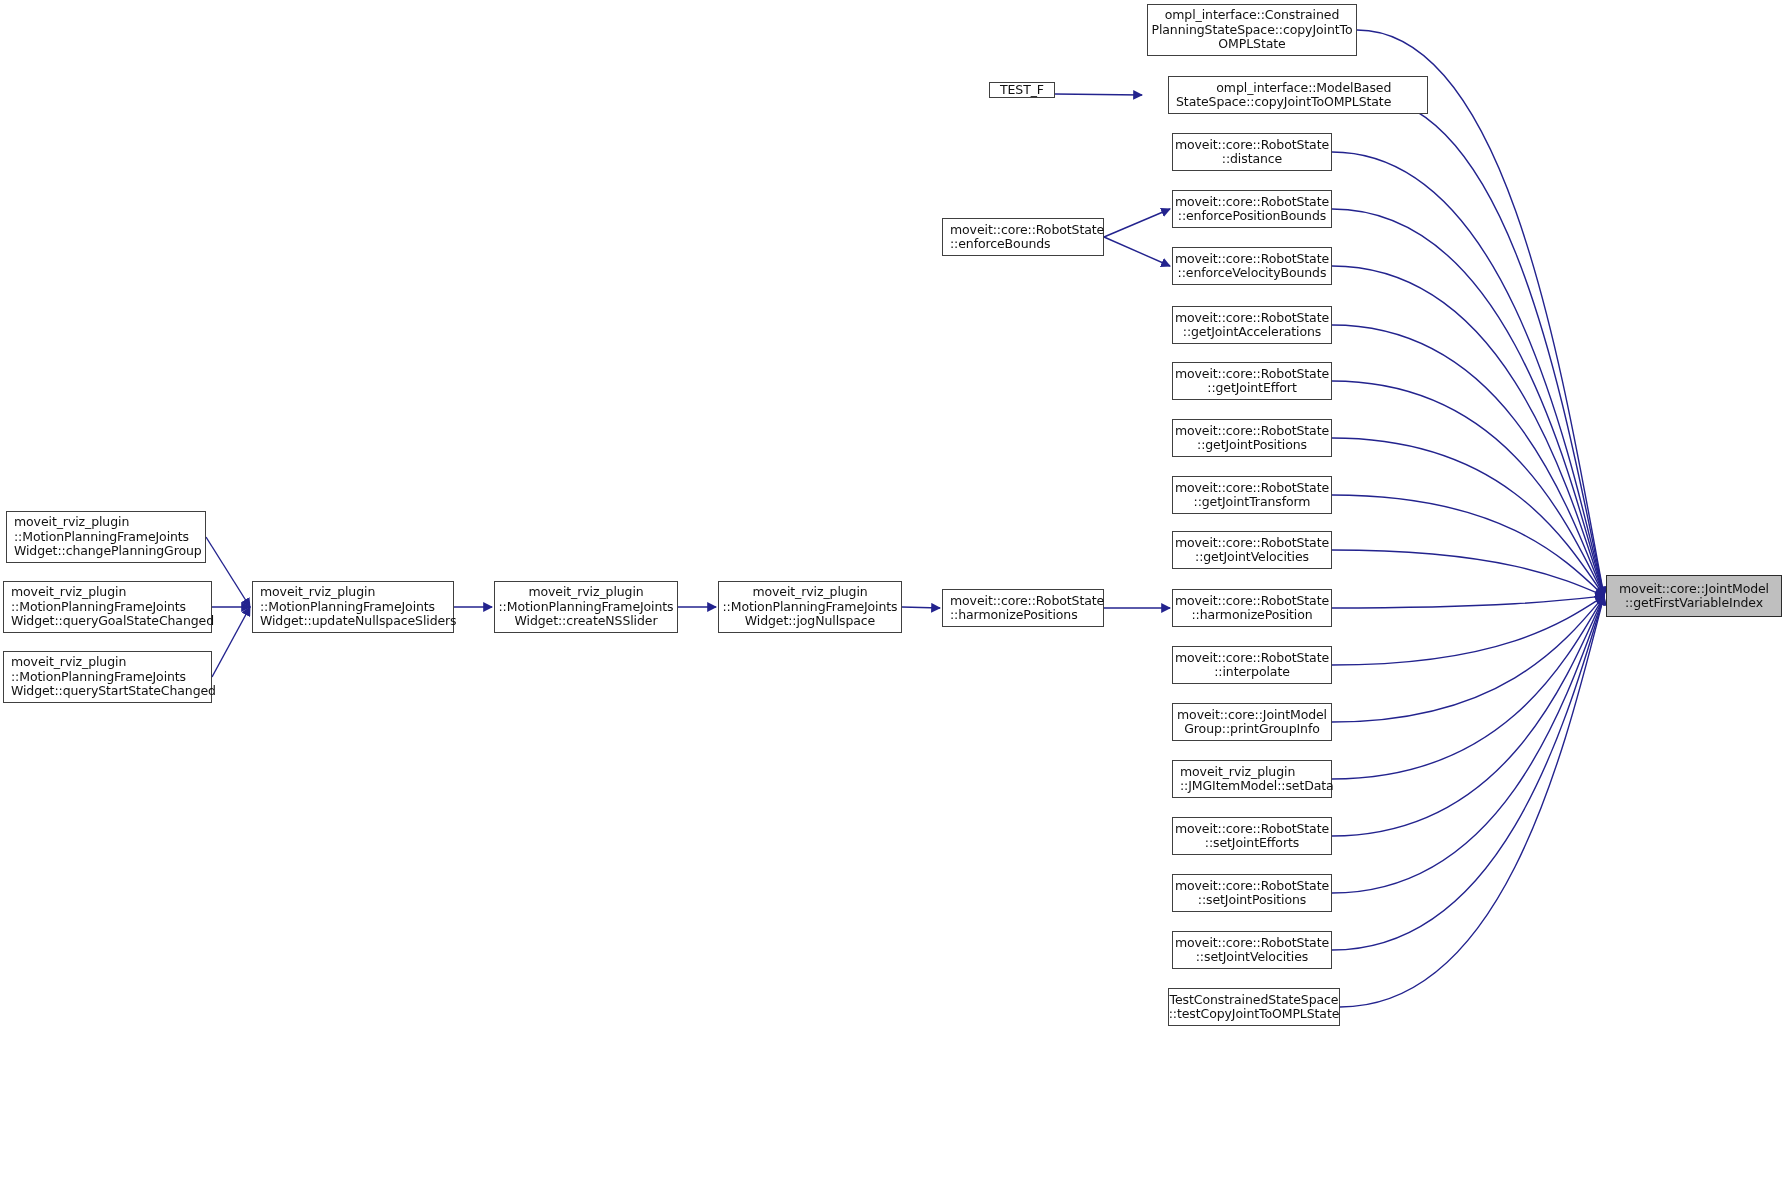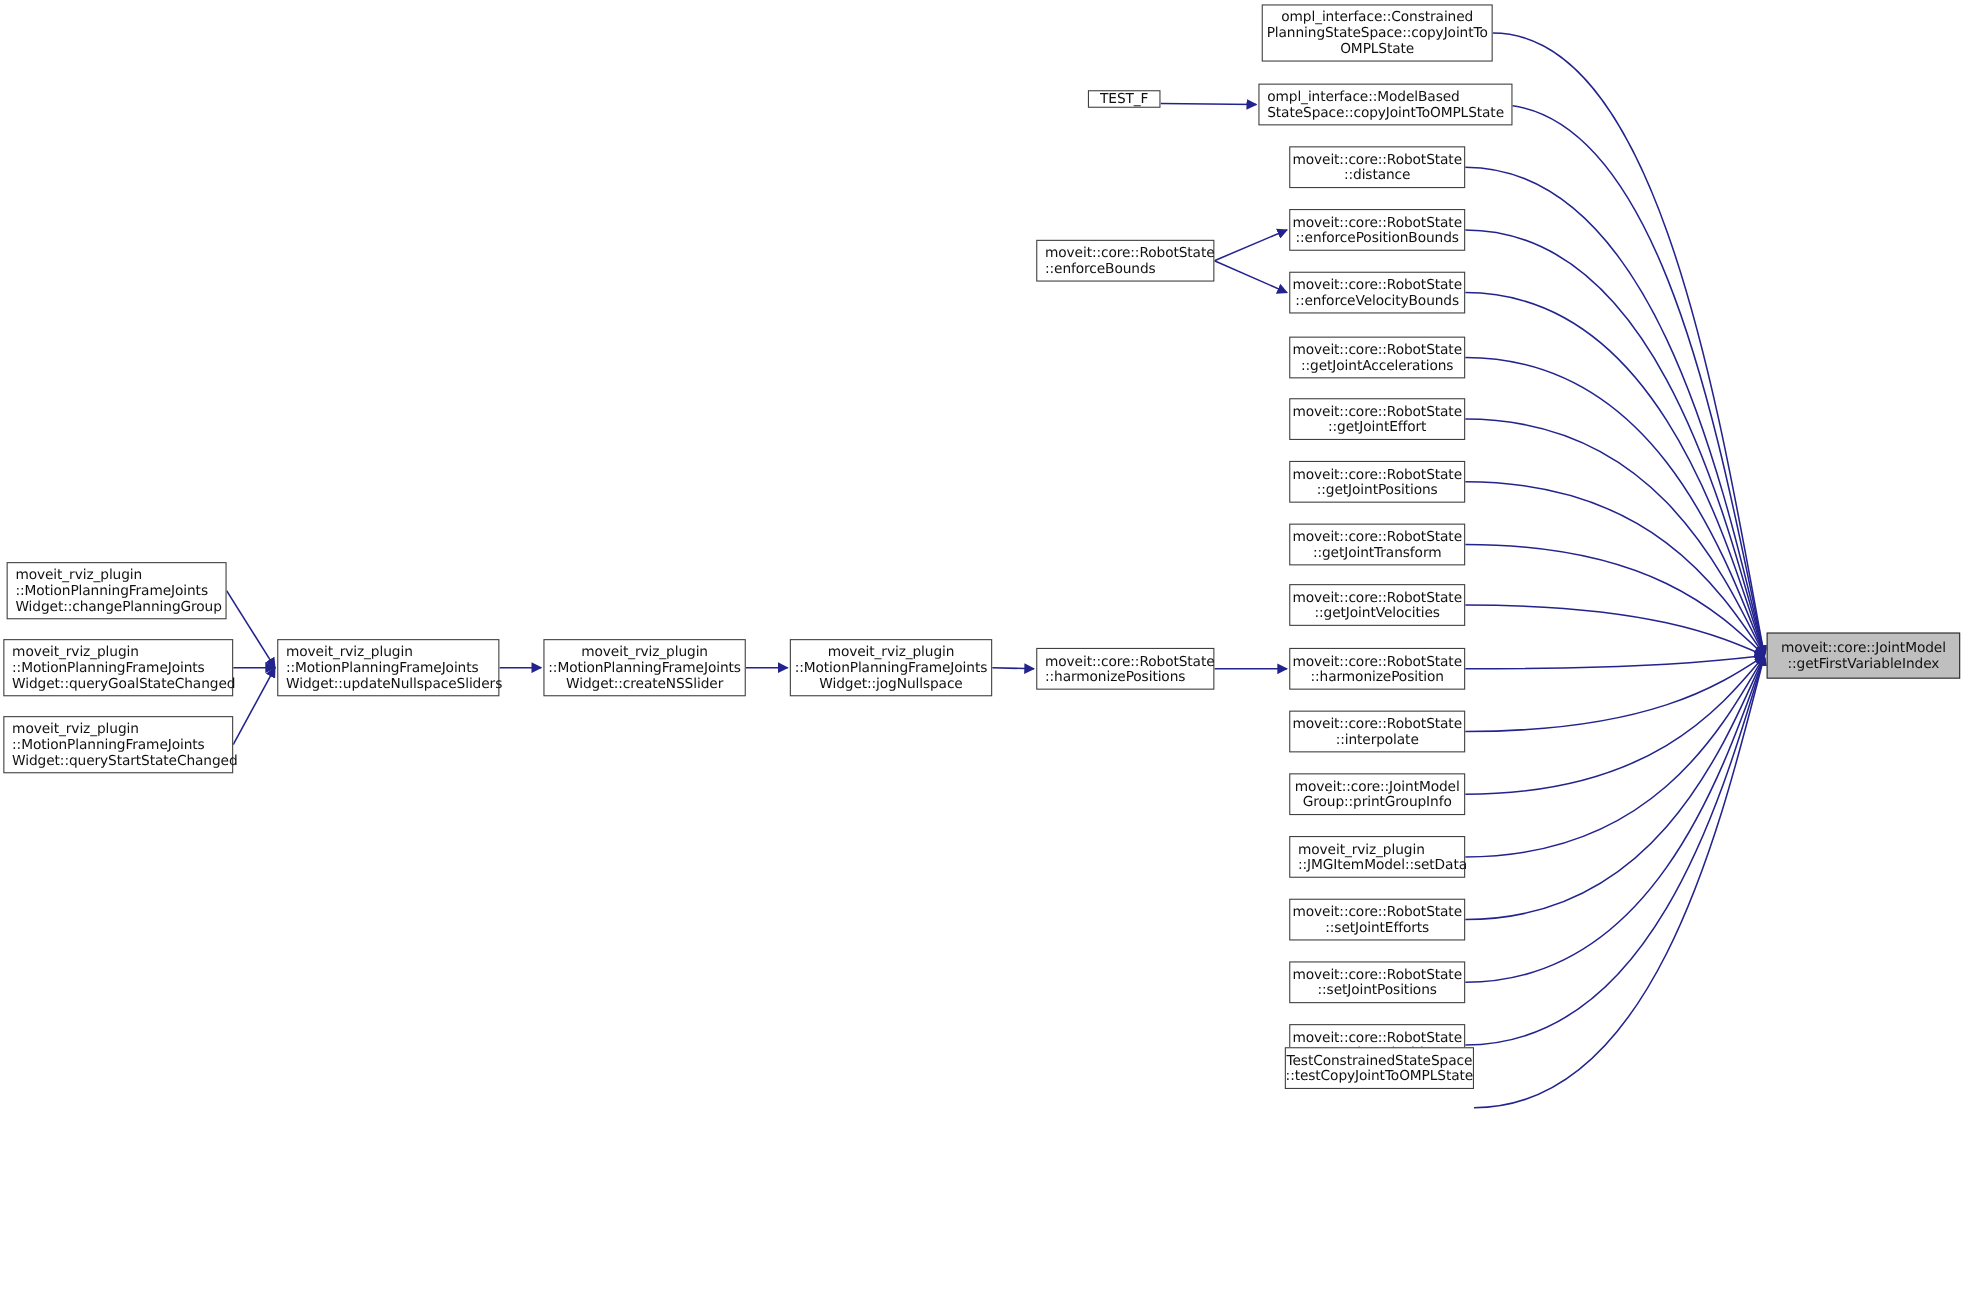--- a/index.html
+++ b/index.html
@@ -91,21 +91,21 @@
         <path d="M 1332 836 C 1500.6399999999999 836, 1564 687.2, 1604 596" fill="none" stroke="#23238e" stroke-width="1.4" marker-end="url(#arrow)"></path>
         <path d="M 1332 893 C 1500.6399999999999 893, 1564 708.86, 1604 596" fill="none" stroke="#23238e" stroke-width="1.4" marker-end="url(#arrow)"></path>
         <path d="M 1332 950 C 1500.6399999999999 950, 1564 730.52, 1604 596" fill="none" stroke="#23238e" stroke-width="1.4" marker-end="url(#arrow)"></path>
         <path d="M 1340 1007 C 1503.68 1007, 1564 752.1800000000001, 1604 596" fill="none" stroke="#23238e" stroke-width="1.4" marker-end="url(#arrow)"></path>
       </g>
   </svg>
   <div id="nodes-group">
       <div class="node" style="left: 1147px; top: 4px; width: 210px; height: 52px;"><span>ompl_interface::Constrained
 PlanningStateSpace::copyJointTo
 OMPLState</span></div>
-      <div class="node left-align" style="left: 1144px; top: 76px; width: 231px; height: 38px;"><span>ompl_interface::ModelBased
+      <div class="node left-align" style="left: 1168px; top: 76px; width: 260px; height: 38px; text-align: right;"><span>ompl_interface::ModelBased
 StateSpace::copyJointToOMPLState</span></div>
       <div class="node" style="left: 1172px; top: 133px; width: 160px; height: 38px;"><span>moveit::core::RobotState
 ::distance</span></div>
       <div class="node" style="left: 1172px; top: 190px; width: 160px; height: 38px;"><span>moveit::core::RobotState
 ::enforcePositionBounds</span></div>
       <div class="node" style="left: 1172px; top: 247px; width: 160px; height: 38px;"><span>moveit::core::RobotState
 ::enforceVelocityBounds</span></div>
       <div class="node" style="left: 1172px; top: 306px; width: 160px; height: 38px;"><span>moveit::core::RobotState
 ::getJointAccelerations</span></div>
       <div class="node" style="left: 1172px; top: 362px; width: 160px; height: 38px;"><span>moveit::core::RobotState
@@ -123,21 +123,21 @@
       <div class="node" style="left: 1172px; top: 703px; width: 160px; height: 38px;"><span>moveit::core::JointModel
 Group::printGroupInfo</span></div>
       <div class="node left-align" style="left: 1172px; top: 760px; width: 160px; height: 38px;"><span>moveit_rviz_plugin
 ::JMGItemModel::setData</span></div>
       <div class="node" style="left: 1172px; top: 817px; width: 160px; height: 38px;"><span>moveit::core::RobotState
 ::setJointEfforts</span></div>
       <div class="node" style="left: 1172px; top: 874px; width: 160px; height: 38px;"><span>moveit::core::RobotState
 ::setJointPositions</span></div>
       <div class="node" style="left: 1172px; top: 931px; width: 160px; height: 38px;"><span>moveit::core::RobotState
 ::setJointVelocities</span></div>
-      <div class="node" style="left: 1168px; top: 952px; width: 172px; height: 38px;"><span>TestConstrainedStateSpace
+      <div class="node" style="left: 1168px; top: 988px; width: 172px; height: 38px;"><span>TestConstrainedStateSpace
 ::testCopyJointToOMPLState</span></div>
       <div class="node" style="left: 989px; top: 82px; width: 66px; height: 16px;"><span>TEST_F</span></div>
       <div class="node left-align" style="left: 942px; top: 218px; width: 162px; height: 38px;"><span>moveit::core::RobotState
 ::enforceBounds</span></div>
       <div class="node left-align" style="left: 942px; top: 589px; width: 162px; height: 38px;"><span>moveit::core::RobotState
 ::harmonizePositions</span></div>
       <div class="node" style="left: 718px; top: 581px; width: 184px; height: 52px;"><span>moveit_rviz_plugin
 ::MotionPlanningFrameJoints
 Widget::jogNullspace</span></div>
       <div class="node" style="left: 494px; top: 581px; width: 184px; height: 52px;"><span>moveit_rviz_plugin

